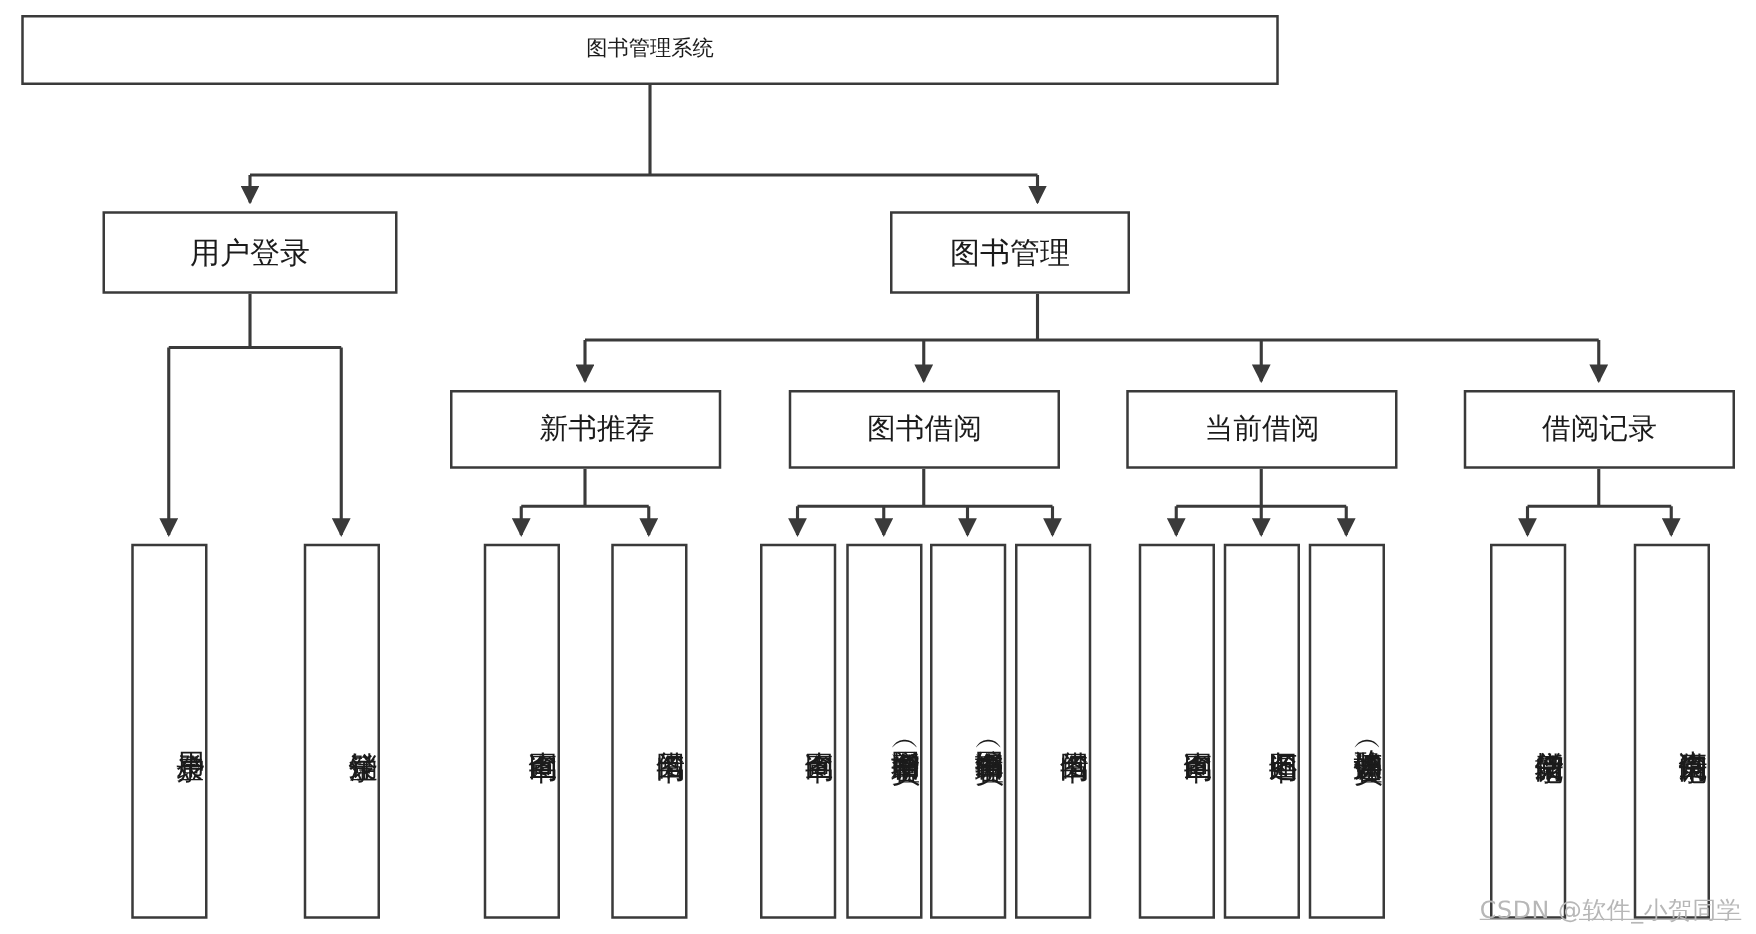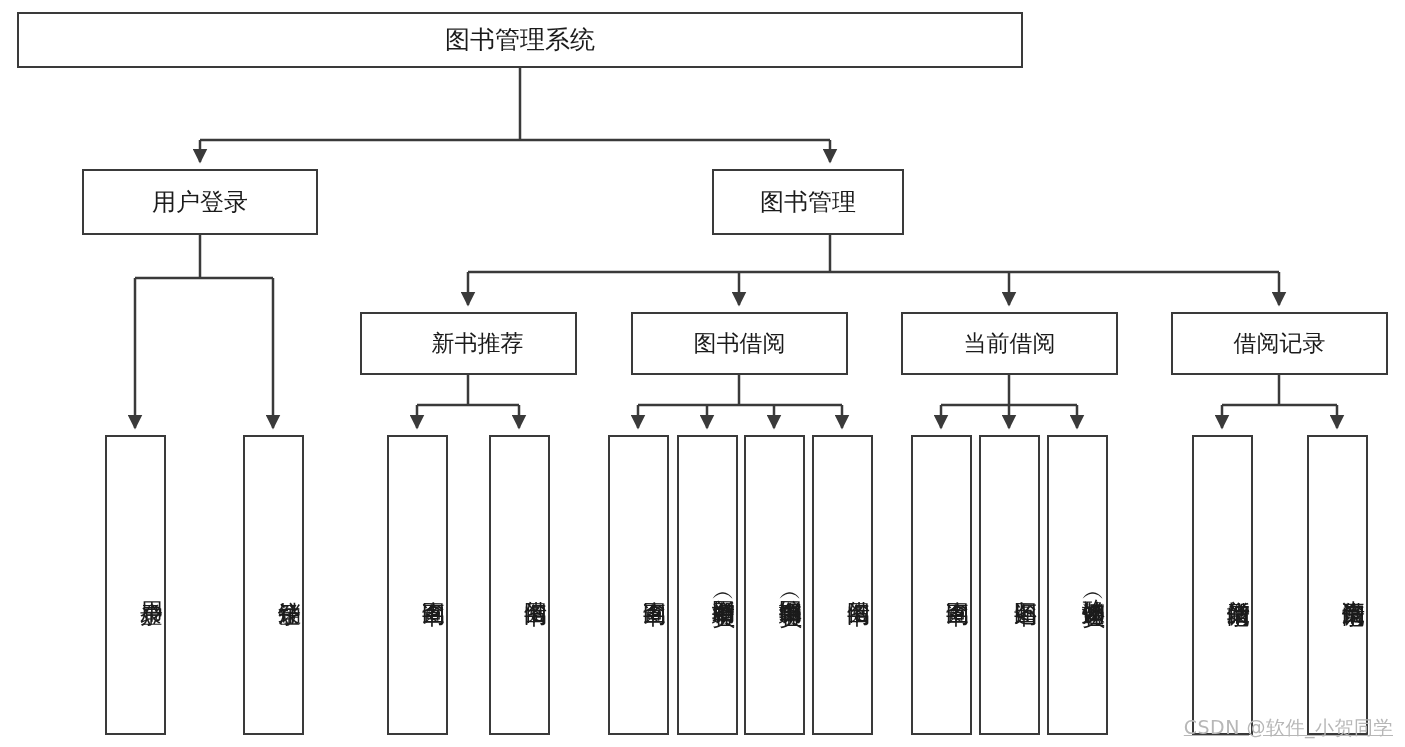--- a/index.html
+++ b/index.html
@@ -34,21 +34,21 @@
     border: 2px solid #3a3a3a;
     display: flex;
     align-items: center;
     justify-content: center;
     text-align: center;
     line-height: 1.12;
     color: #1b1b1b;
     z-index: 2;
   }
   .node.root {
-    font-size: 25px;
+    font-size: 17px;
   }
   .node.lvl2 {
     font-size: 24px;
   }
   .node.lvl3 {
     font-size: 23px;
   }
   .node.leaf {
     font-size: 23px;
     writing-mode: vertical-rl;

